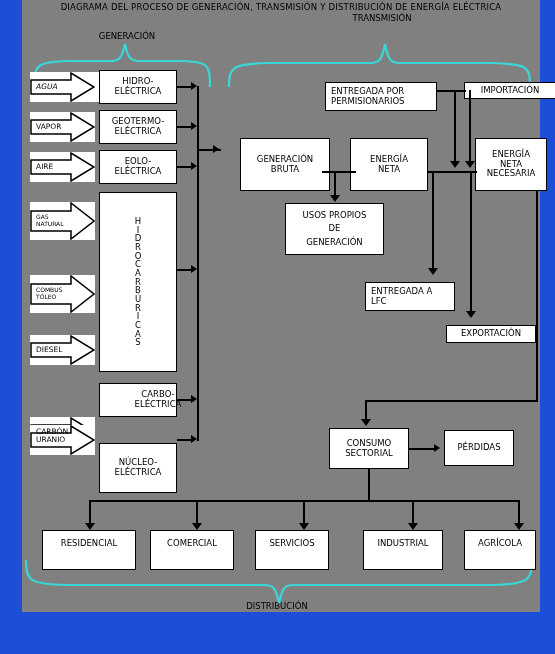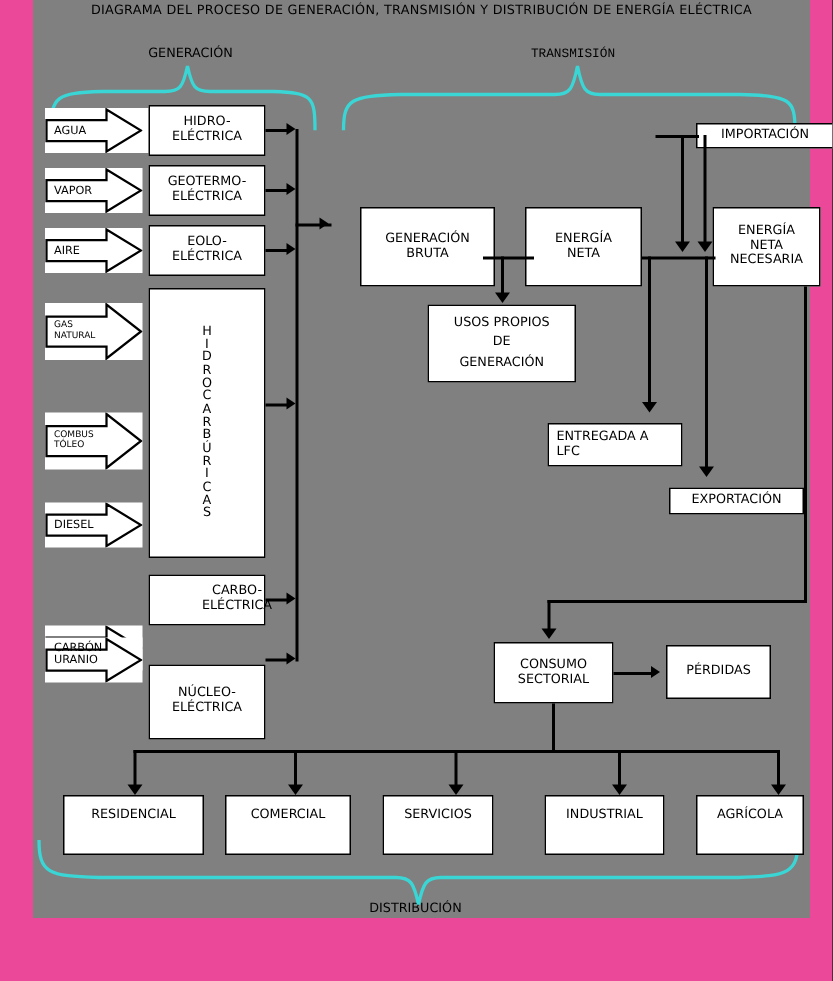--- a/index.html
+++ b/index.html
@@ -1,17 +1,17 @@
 <!DOCTYPE html>
 <html><head>
 <meta charset="utf-8">
 <style>
   html,body{margin:0;padding:0;background:#000;}
   body{width:555px;height:654px;overflow:hidden;font-family:"DejaVu Sans",sans-serif;}
-  #root{position:relative;width:555px;height:654px;background:#ec4899;}
+  #root{position:relative;width:555px;height:654px;background:#1d4ed8;}
   #canvas{position:absolute;left:22px;top:0;width:518px;height:612px;background:#808080;}
 
   .title{
     position:absolute;left:0;top:2px;width:518px;text-align:center;
     font-size:8.5px;letter-spacing:.2px;color:#000;white-space:nowrap;
   }
   .phase-label{
     position:absolute;font-size:8.5px;color:#000;text-align:center;white-space:nowrap;
   }
 
@@ -56,40 +56,40 @@
 </style>
 </head>
 <body>
 
 <div id="root">
   <div id="canvas">
 
     <div class="title">DIAGRAMA DEL PROCESO DE GENERACIÓN, TRANSMISIÓN Y DISTRIBUCIÓN DE ENERGÍA ELÉCTRICA</div>
 
     <div class="phase-label" style="left:35px;top:31px;width:140px;">GENERACIÓN</div>
-    <div class="phase-label" style="left:290px;top:31px;width:140px;font-family:Liberation Mono, monospace;">TRANSMISIÓN</div>
+    <div class="phase-label" style="left:290px;top:13px;width:140px;">TRANSMISIÓN</div>
     <div class="phase-label" style="left:185px;top:601px;width:140px;">DISTRIBUCIÓN</div>
 
     <div class="brace" style="left:10px;top:42px;">
       <svg width="180" height="45" viewBox="0 0 180 45">
         <path d="M2 45 C2 22 6 20 36 19 L78 19 C88 19 90 16 93 2 C96 16 98 19 108 19 L150 19 C176 20 178 22 178 45" fill="none" stroke="#3ad6d6" stroke-width="2.2"></path>
       </svg>
     </div>
     <div class="brace" style="left:205px;top:42px;">
       <svg width="305" height="45" viewBox="0 0 305 45">
         <path d="M2 45 C2 24 7 22 40 21 L143 21 C153 21 155 17 158 2 C161 17 163 21 173 21 L266 21 C300 22 303 24 303 45" fill="none" stroke="#3ad6d6" stroke-width="2.2"></path>
       </svg>
     </div>
     <div class="brace" style="left:2px;top:560px;">
       <svg width="512" height="45" viewBox="0 0 512 45">
         <path d="M2 0 C2 22 8 24 42 25 L240 25 C250 25 252 29 255 43 C258 29 260 25 270 25 L468 25 C502 24 508 22 508 0" fill="none" stroke="#3ad6d6" stroke-width="2.2"></path>
       </svg>
     </div>
 
-    <div class="farrow" style="left:8px;top:72px;width:75px;height:30px;">
+    <div class="farrow" style="left:8px;top:72px;width:75px;height:30px;font-style:italic;">
       <span class="shape">
         <svg width="65" height="30" viewBox="0 0 65 30">
             <path d="M1 8 H41 V1 L64 15 L41 29 V22 H1 Z" fill="#fff" stroke="#000" stroke-width="1.5"></path>
           </svg>
       </span>
       <span class="lbl">AGUA</span>
     </div>
     <div class="farrow" style="left:8px;top:112px;width:65px;height:30px;align-items:center;">
       <span class="shape">
         <svg width="65" height="30" viewBox="0 0 65 30">
@@ -218,20 +218,24 @@
       <span class="t">ENERGÍA
 NETA</span>
       </div>
 
     <div class="box" style="left:263px;top:203px;width:99px;height:52px;justify-content:center;">
       <span class="t" style="line-height:1.6;">USOS PROPIOS
 DE
 GENERACIÓN</span>
       </div>
 
+    <div class="box lefttext" style="left:303px;top:82px;width:112px;height:29px;">
+      <span class="t">ENTREGADA POR
+PERMISIONARIOS</span>
+      </div>
 
     <div class="box" style="left:442px;top:82px;width:92px;height:17px;">
       <span class="t">IMPORTACIÓN</span>
       </div>
 
     <div class="box" style="left:453px;top:138px;width:72px;height:53px;">
       <span class="t">ENERGÍA
 NETA
 NECESARIA</span>
       </div>

